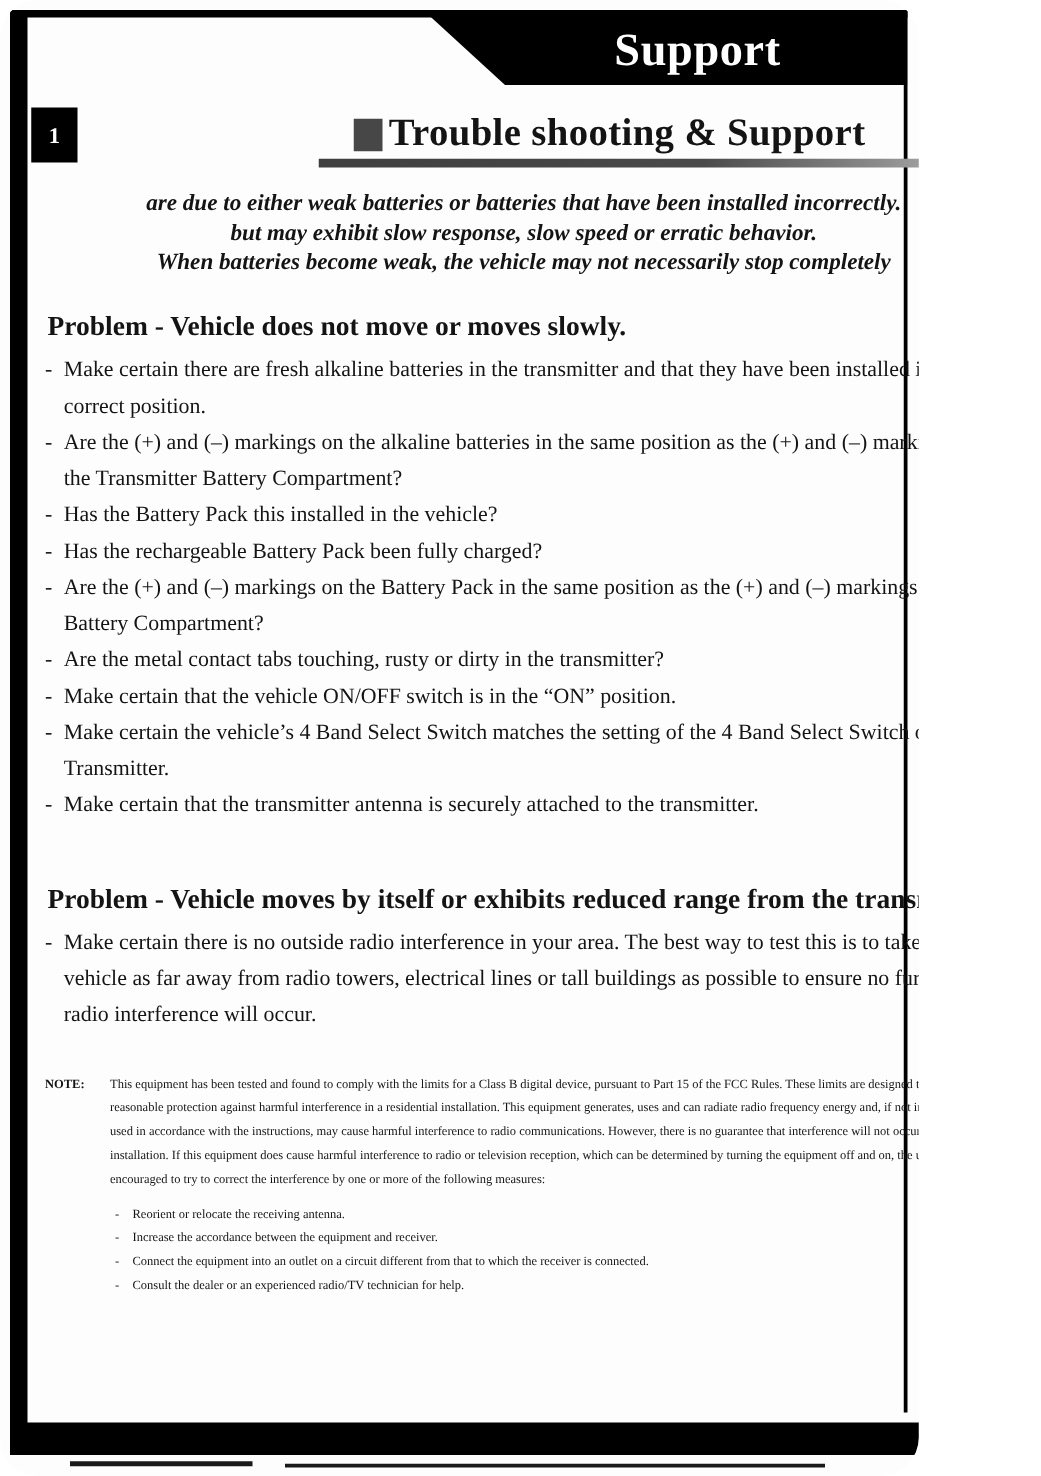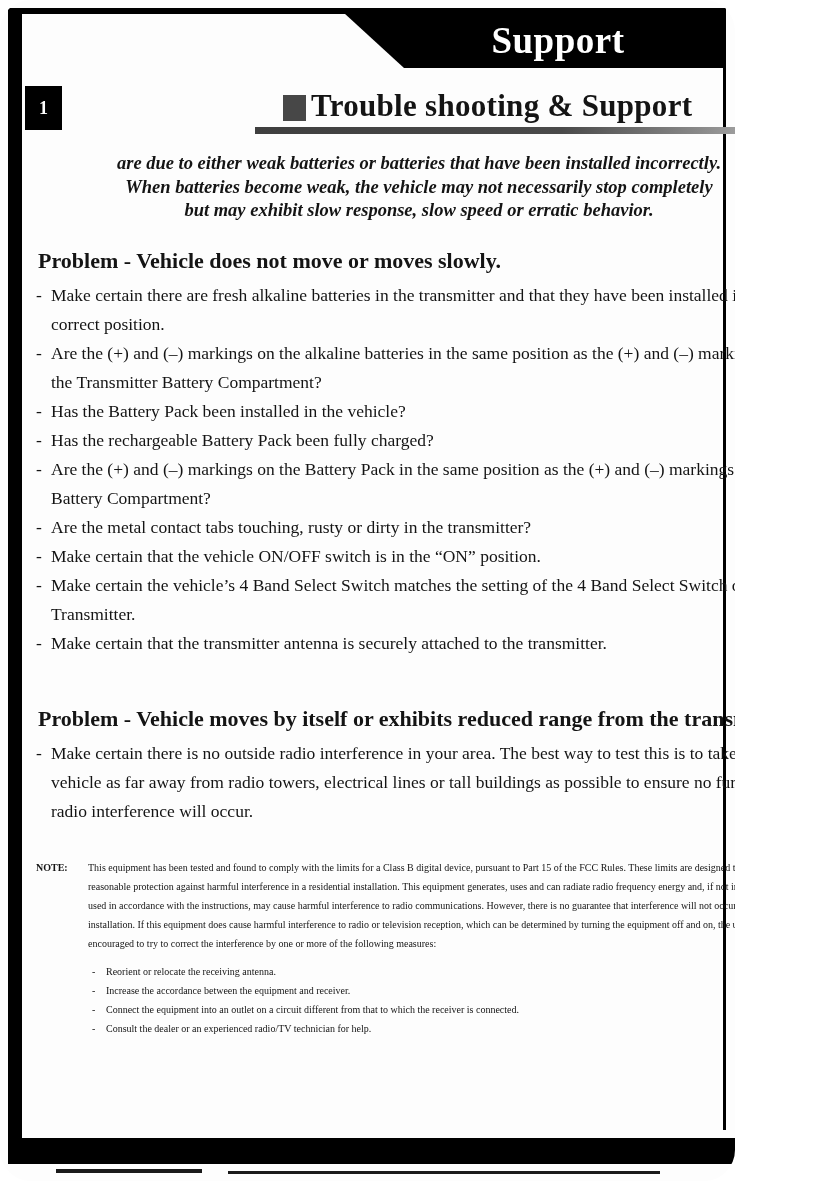--- a/index.html
+++ b/index.html
@@ -97,38 +97,38 @@
       <span class="title-square"></span>
       <h1 class="doc-title">Trouble shooting &amp; Support</h1>
     </div>
     <div class="title-underline"></div>
   </div>
 
   <div class="content">
 
     <div class="intro">
       <div>are due to either weak batteries or batteries that have been installed incorrectly.</div>
+      <div>but may exhibit slow response, slow speed or erratic behavior.</div>
       <div>When batteries become weak, the vehicle may not necessarily stop completely</div>
-      <div>but may exhibit slow response, slow speed or erratic behavior.</div>
     </div>
 
     <div class="section-1">
       <h2 class="section-heading">Problem - Vehicle does not move or moves slowly.</h2>
 
       <div class="li">
         <span class="dash">-</span>
         <span class="txt">Make certain there are fresh alkaline batteries in the transmitter and that they have been installed in the correct position.</span>
       </div>
       <div class="li">
         <span class="dash">-</span>
         <span class="txt">Are the (+) and (–) markings on the alkaline batteries in the same position as the (+) and (–) markings in the Transmitter Battery Compartment?</span>
       </div>
       <div class="li">
         <span class="dash">-</span>
-        <span class="txt">Has the Battery Pack been installed in the vehicle?</span>
+        <span class="txt">Has the Battery Pack this installed in the vehicle?</span>
       </div>
       <div class="li">
         <span class="dash">-</span>
         <span class="txt">Has the rechargeable Battery Pack been fully charged?</span>
       </div>
       <div class="li">
         <span class="dash">-</span>
         <span class="txt">Are the (+) and (–) markings on the Battery Pack in the same position as the (+) and (–) markings in the Battery Compartment?</span>
       </div>
       <div class="li">

